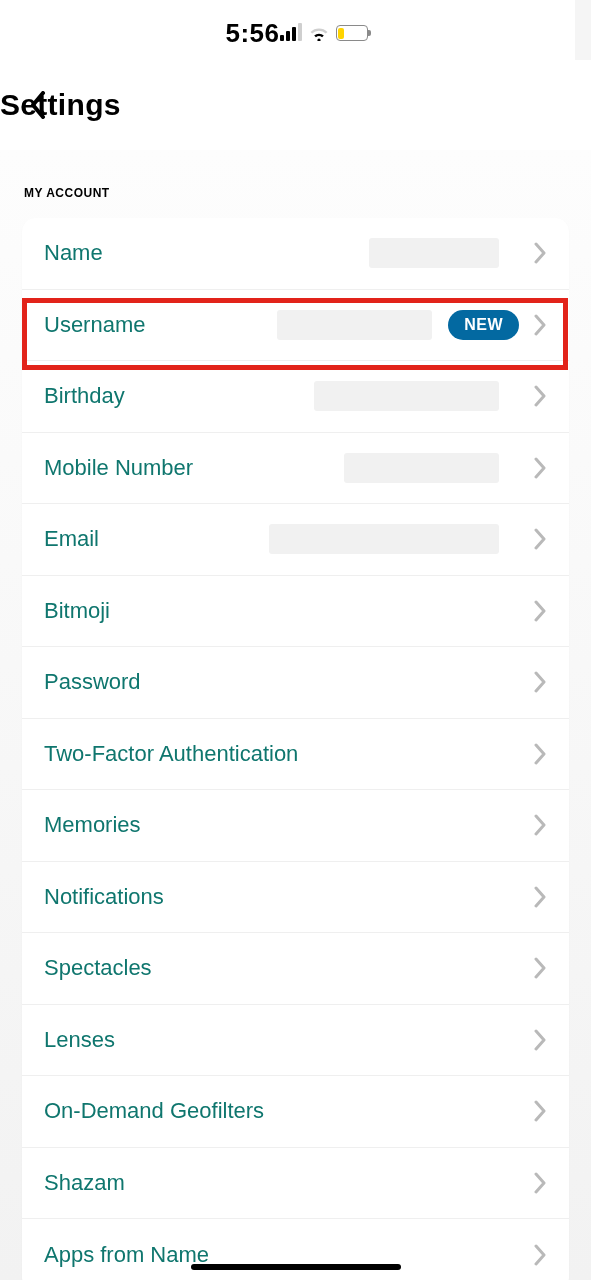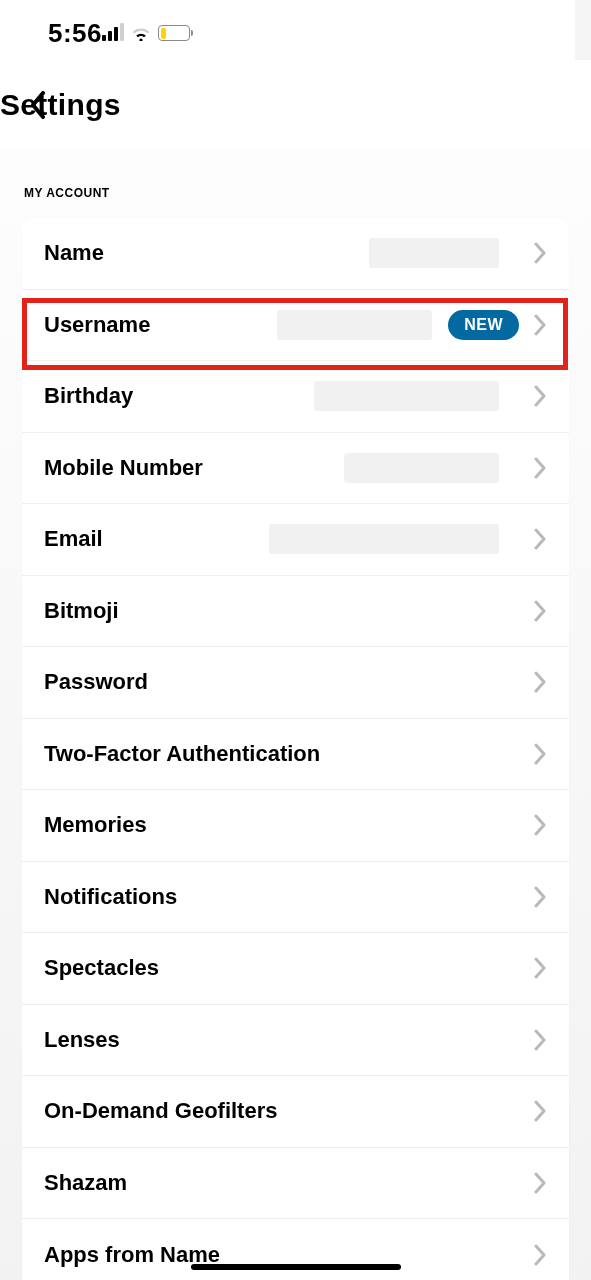--- a/index.html
+++ b/index.html
@@ -2,21 +2,21 @@
 <html><head>
 <meta charset="utf-8">
 <style>
   * { box-sizing: border-box; margin: 0; padding: 0; }
   html, body { width: 591px; height: 1280px; font-family: -apple-system, "Helvetica Neue", Arial, sans-serif; background: #f5f5f5; }
   body { position: relative; overflow: hidden; }
 
   .status-bar {
     position: absolute; top: 0; left: 0; right: 16px; height: 60px;
     background: #fff;
-    display: flex; align-items: center; justify-content: flex-start;
+    display: flex; align-items: center; justify-content: center;
     padding: 0 30px 0 48px;
   }
   .status-time { font-size: 26px; font-weight: 700; letter-spacing: 0.5px; margin-top:6px;}
   .status-icons { display: flex; align-items: center; gap: 6px; margin-top:6px;}
   .signal-bars { display: flex; align-items: flex-end; gap: 2px; height: 16px; }
   .signal-bars span { width: 4px; background: #000; border-radius:1px;}
   .signal-bars span:nth-child(1){height:6px;}
   .signal-bars span:nth-child(2){height:10px;}
   .signal-bars span:nth-child(3){height:14px;}
   .signal-bars span:nth-child(4){height:18px; background:#cfcfcf;}
@@ -60,21 +60,21 @@
   }
 
   .row {
     display:flex; align-items:center; height:71.5px;
     padding: 0 18px 0 22px;
     border-bottom: 1px solid #efefef;
     cursor:pointer;
     position:relative;
   }
   .row:last-child { border-bottom:none; }
-  .row-label { font-size: 22px; font-weight: 700; color:#000000; flex: 0 0 auto; }
+  .row-label { font-size: 22px; font-weight: 400; color:#0f766e; flex: 0 0 auto; }
   .row-spacer { flex:1; }
   .redacted {
     background:#f1f1f1; border-radius:3px; color:transparent;
     height:30px; display:inline-block;
   }
   .redacted.w-md { width: 130px; }
   .redacted.w-lg { width: 155px; }
   .redacted.w-xl { width: 185px; }
   .redacted.w-xxl { width: 230px; }
 

